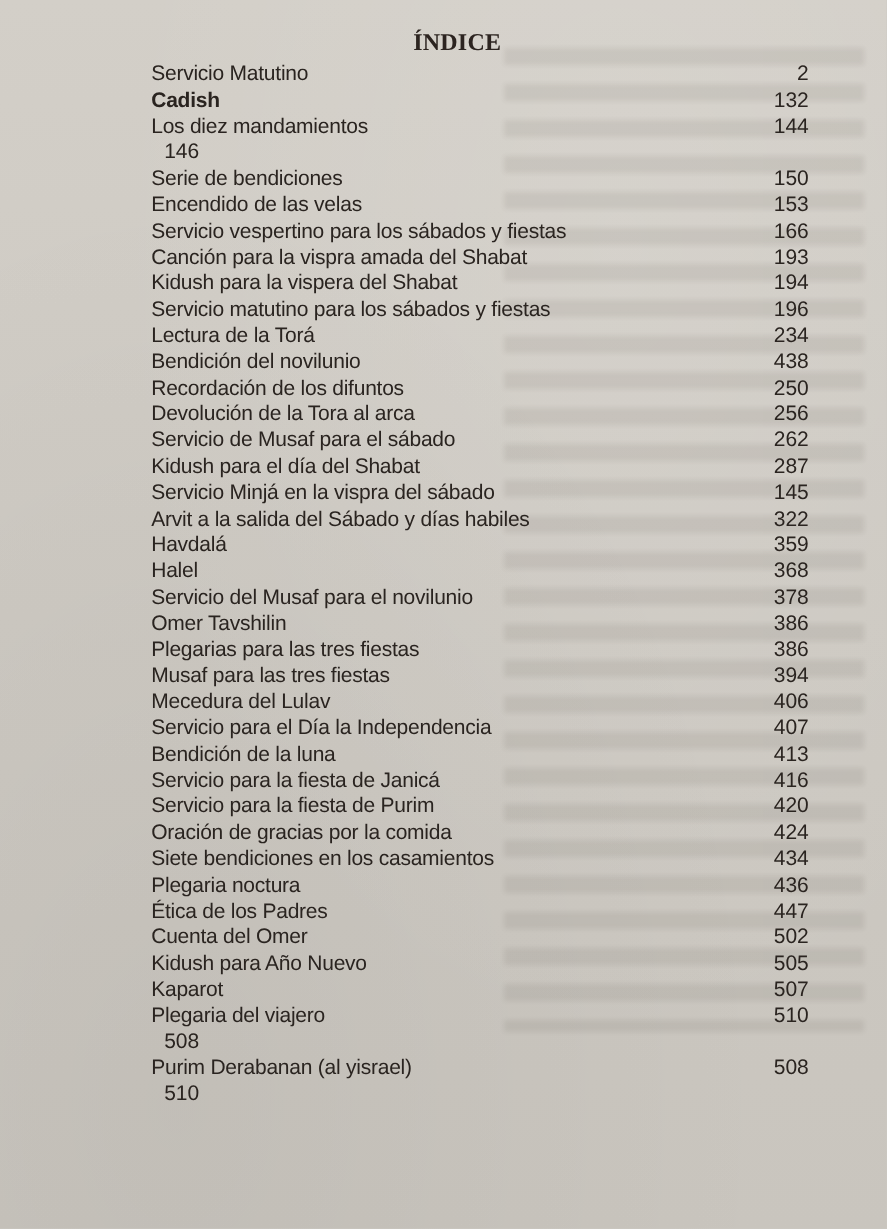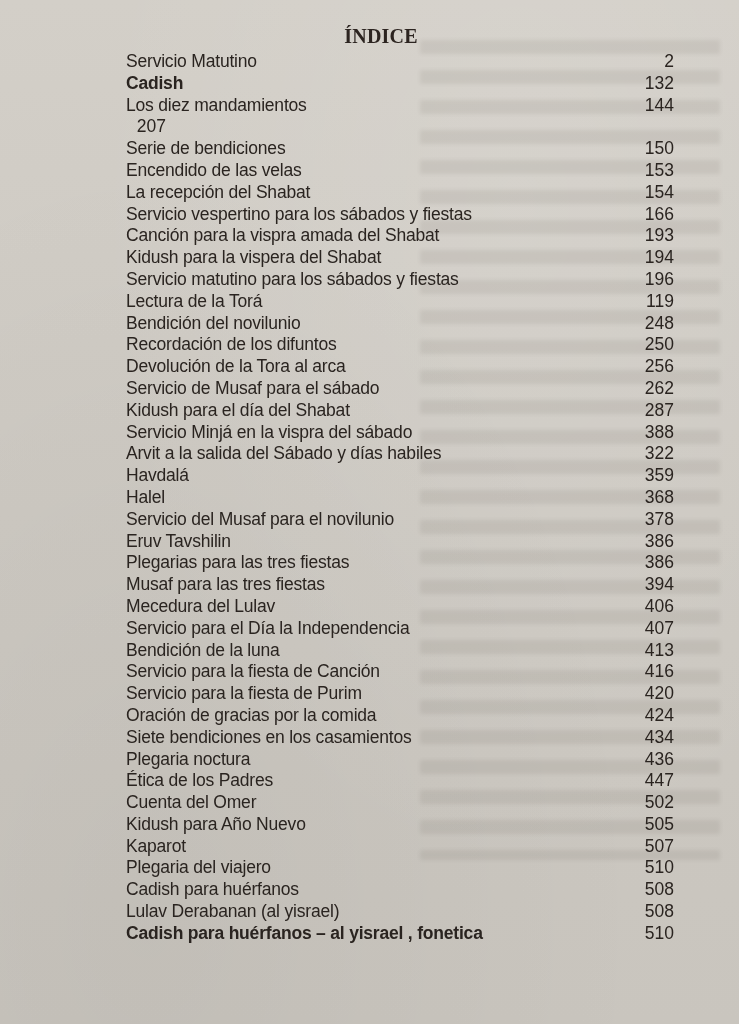--- a/index.html
+++ b/index.html
@@ -98,96 +98,92 @@
   </li>
       <li class="toc-row bold">
     <span class="entry-title">Cadish</span>
     <span class="entry-page">132</span>
   </li>
       <li class="toc-row">
     <span class="entry-title">Los diez mandamientos</span>
     <span class="entry-page">144</span>
   </li>
       <li class="toc-row">
-    <span class="entry-page">207</span>
+    <span class="entry-page">146</span>
   </li>
       <li class="toc-row">
     <span class="entry-title">Serie de bendiciones</span>
     <span class="entry-page">150</span>
   </li>
       <li class="toc-row">
     <span class="entry-title">Encendido de las velas</span>
     <span class="entry-page">153</span>
   </li>
       <li class="toc-row">
-    <span class="entry-title">La recepción del Shabat</span>
-    <span class="entry-page">154</span>
-  </li>
-      <li class="toc-row">
     <span class="entry-title">Servicio vespertino para los sábados y fiestas</span>
     <span class="entry-page">166</span>
   </li>
       <li class="toc-row">
     <span class="entry-title">Canción para la vispra amada del Shabat</span>
     <span class="entry-page">193</span>
   </li>
       <li class="toc-row">
     <span class="entry-title">Kidush para la vispera del Shabat</span>
     <span class="entry-page">194</span>
   </li>
       <li class="toc-row">
     <span class="entry-title">Servicio matutino para los sábados y fiestas</span>
     <span class="entry-page">196</span>
   </li>
       <li class="toc-row">
     <span class="entry-title">Lectura de la Torá</span>
-    <span class="entry-page">119</span>
+    <span class="entry-page">234</span>
   </li>
       <li class="toc-row">
     <span class="entry-title">Bendición del novilunio</span>
-    <span class="entry-page">248</span>
+    <span class="entry-page">438</span>
   </li>
       <li class="toc-row">
     <span class="entry-title">Recordación de los difuntos</span>
     <span class="entry-page">250</span>
   </li>
       <li class="toc-row">
     <span class="entry-title">Devolución de la Tora al arca</span>
     <span class="entry-page">256</span>
   </li>
       <li class="toc-row">
     <span class="entry-title">Servicio de Musaf para el sábado</span>
     <span class="entry-page">262</span>
   </li>
       <li class="toc-row">
     <span class="entry-title">Kidush para el día del Shabat</span>
     <span class="entry-page">287</span>
   </li>
       <li class="toc-row">
     <span class="entry-title">Servicio Minjá en la vispra del sábado</span>
-    <span class="entry-page">388</span>
+    <span class="entry-page">145</span>
   </li>
       <li class="toc-row">
     <span class="entry-title">Arvit a la salida del Sábado y días habiles</span>
     <span class="entry-page">322</span>
   </li>
       <li class="toc-row">
     <span class="entry-title">Havdalá</span>
     <span class="entry-page">359</span>
   </li>
       <li class="toc-row">
     <span class="entry-title">Halel</span>
     <span class="entry-page">368</span>
   </li>
       <li class="toc-row">
     <span class="entry-title">Servicio del Musaf para el novilunio</span>
     <span class="entry-page">378</span>
   </li>
       <li class="toc-row">
-    <span class="entry-title">Eruv Tavshilin</span>
+    <span class="entry-title">Omer Tavshilin</span>
     <span class="entry-page">386</span>
   </li>
       <li class="toc-row">
     <span class="entry-title">Plegarias para las tres fiestas</span>
     <span class="entry-page">386</span>
   </li>
       <li class="toc-row">
     <span class="entry-title">Musaf  para las tres fiestas</span>
     <span class="entry-page">394</span>
   </li>
@@ -197,21 +193,21 @@
   </li>
       <li class="toc-row">
     <span class="entry-title">Servicio para el Día la Independencia</span>
     <span class="entry-page">407</span>
   </li>
       <li class="toc-row">
     <span class="entry-title">Bendición de la luna</span>
     <span class="entry-page">413</span>
   </li>
       <li class="toc-row">
-    <span class="entry-title">Servicio para la fiesta de Canción</span>
+    <span class="entry-title">Servicio para la fiesta de Janicá</span>
     <span class="entry-page">416</span>
   </li>
       <li class="toc-row">
     <span class="entry-title">Servicio para la fiesta de Purim</span>
     <span class="entry-page">420</span>
   </li>
       <li class="toc-row">
     <span class="entry-title">Oración de gracias por la comida</span>
     <span class="entry-page">424</span>
   </li>
@@ -237,25 +233,23 @@
   </li>
       <li class="toc-row">
     <span class="entry-title">Kaparot</span>
     <span class="entry-page">507</span>
   </li>
       <li class="toc-row">
     <span class="entry-title">Plegaria del viajero</span>
     <span class="entry-page">510</span>
   </li>
       <li class="toc-row">
-    <span class="entry-title">Cadish para huérfanos</span>
     <span class="entry-page">508</span>
   </li>
       <li class="toc-row">
-    <span class="entry-title">Lulav Derabanan (al yisrael)</span>
+    <span class="entry-title">Purim Derabanan (al yisrael)</span>
     <span class="entry-page">508</span>
   </li>
       <li class="toc-row bold">
-    <span class="entry-title">Cadish para huérfanos – al yisrael , fonetica</span>
     <span class="entry-page">510</span>
   </li>
     </ul>
 </div>
 
 </body></html>

